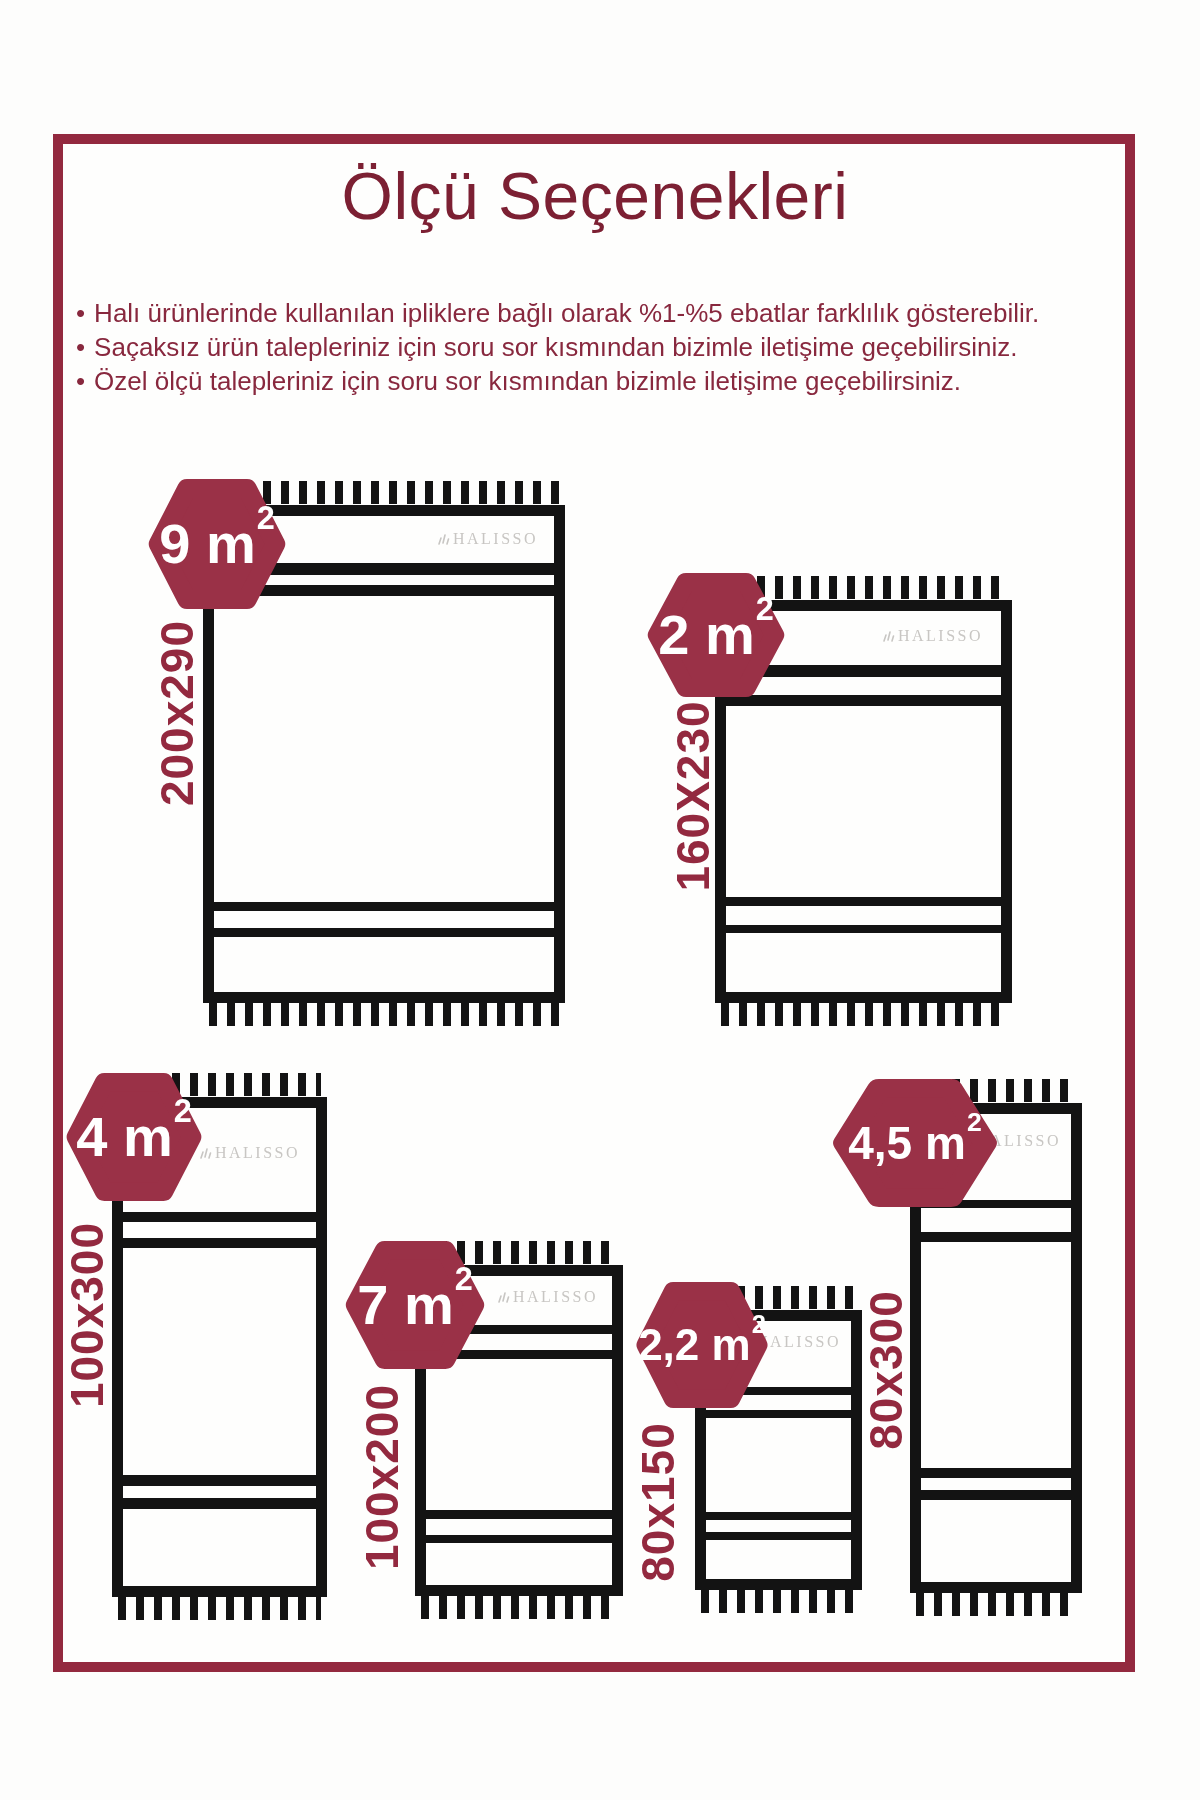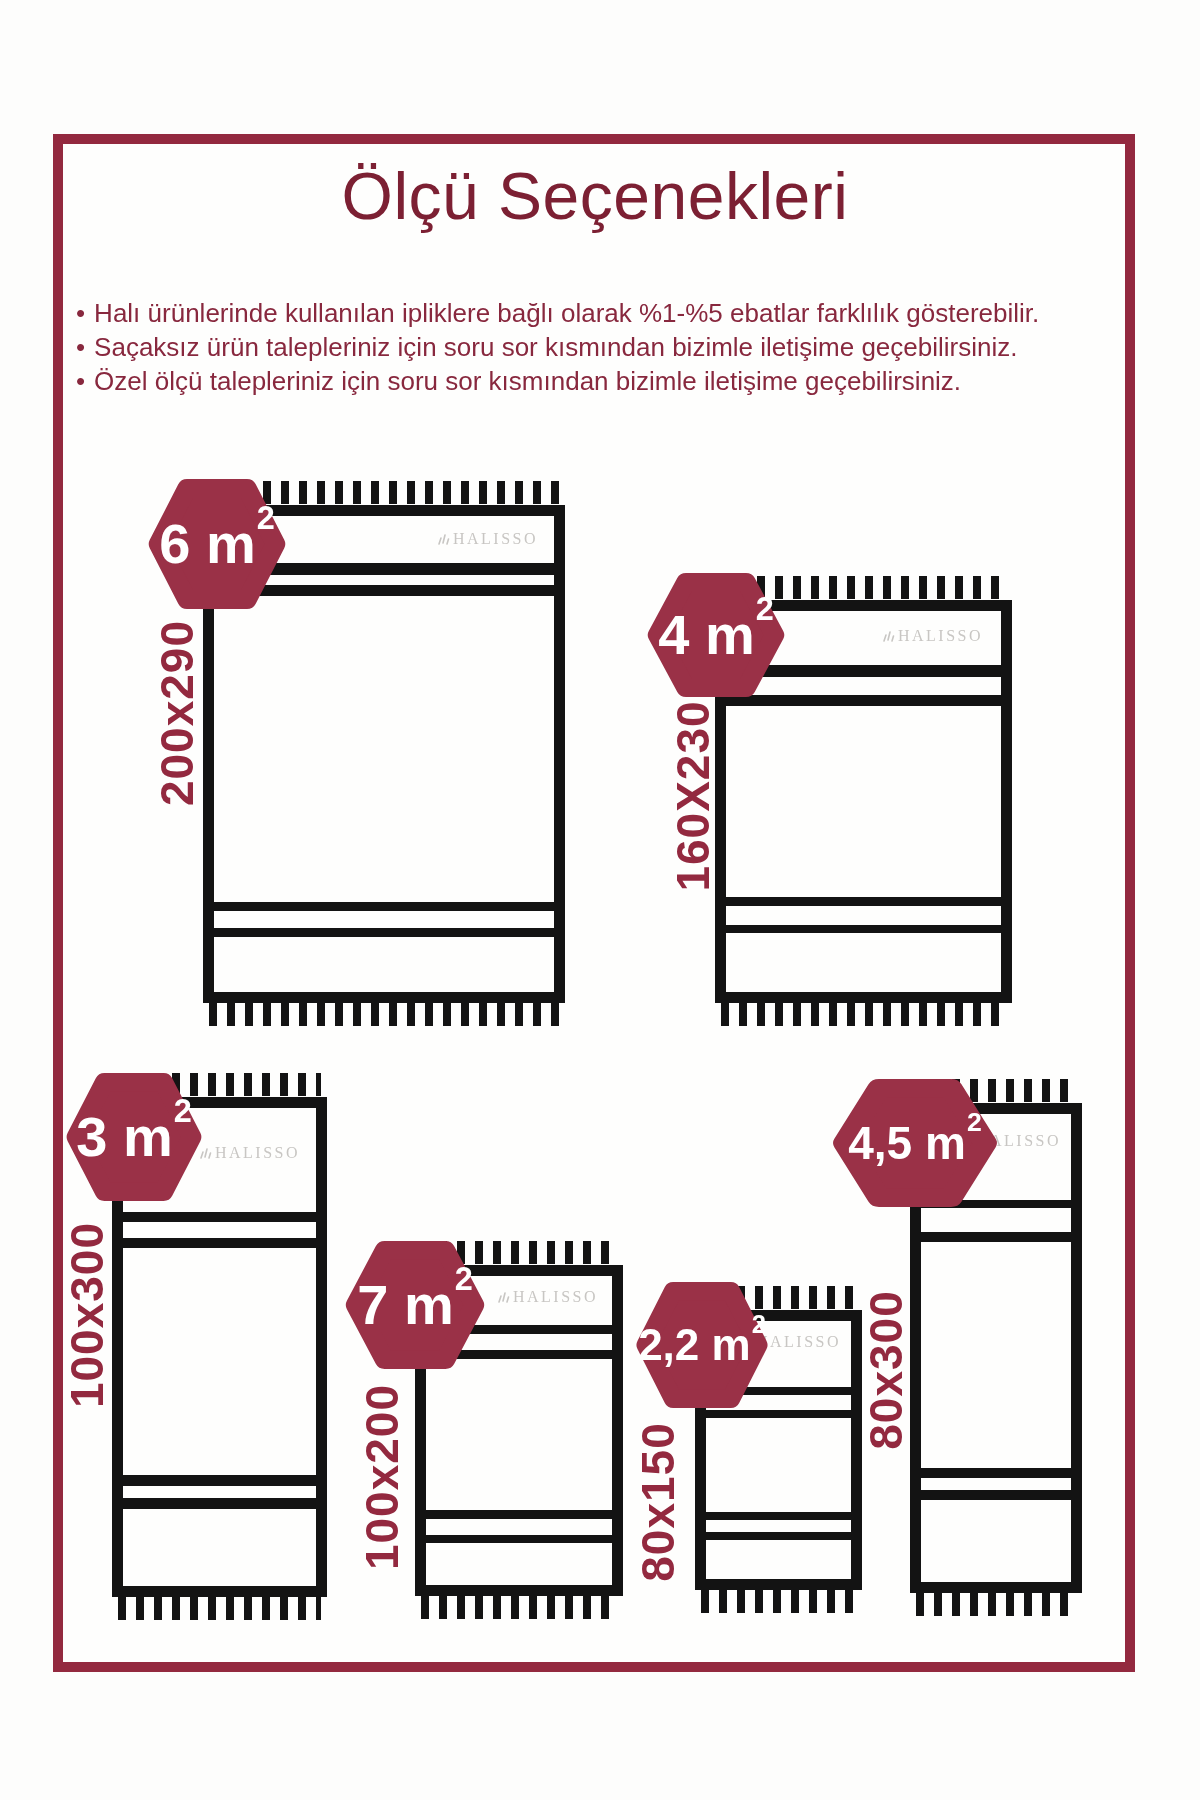--- a/index.html
+++ b/index.html
@@ -145,21 +145,21 @@
       <div class="stripe" style="top:47px;height:12px;"></div>
       <div class="stripe" style="top:69px;height:11px;"></div>
       <div class="stripe" style="top:386px;height:9px;"></div>
       <div class="stripe" style="top:412px;height:9px;"></div>
     </div>
     <div class="fringe" style="left:209px;top:1003px;width:350px;"></div>
     <div class="badge" style="left:142px;top:474px;width:150px;height:140px;font-size:56px;">
       <svg class="hex" viewBox="0 0 100 96" preserveAspectRatio="none">
           <polygon points="30,10 70,10 89,48 70,86 30,86 11,48"></polygon>
         </svg>
-      <span class="badge-text"><span>6 m</span><sup>2</sup></span>
+      <span class="badge-text"><span>9 m</span><sup>2</sup></span>
     </div>
     <div class="dim" style="left:27px;top:688px;">200x290</div>
   </div>
 
   <div>
     <div class="fringe" style="left:721px;top:576px;width:285px;"></div>
     <div class="rug-body" style="left:715px;top:600px;width:297px;height:403px;">
       <div class="wm" style="top:16px;right:18px;">
         <svg class="wm-icon-svg" width="16" height="13" viewBox="0 0 16 13">
             <path d="M3 11 L5 5 M7 10 L9 2 M11 11 L12.5 6" stroke="#c8c6c3" stroke-width="1.6" fill="none" stroke-linecap="round"></path>
@@ -169,21 +169,21 @@
       <div class="stripe" style="top:54px;height:12px;"></div>
       <div class="stripe" style="top:84px;height:11px;"></div>
       <div class="stripe" style="top:286px;height:9px;"></div>
       <div class="stripe" style="top:314px;height:8px;"></div>
     </div>
     <div class="fringe" style="left:721px;top:1003px;width:285px;"></div>
     <div class="badge" style="left:641px;top:568px;width:150px;height:134px;font-size:56px;">
       <svg class="hex" viewBox="0 0 100 96" preserveAspectRatio="none">
           <polygon points="30,10 70,10 89,48 70,86 30,86 11,48"></polygon>
         </svg>
-      <span class="badge-text"><span>4 m</span><sup>2</sup></span>
+      <span class="badge-text"><span>2 m</span><sup>2</sup></span>
     </div>
     <div class="dim" style="left:543px;top:771px;">160X230</div>
   </div>
 
   <div>
     <div class="fringe" style="left:118px;top:1073px;width:203px;"></div>
     <div class="rug-body" style="left:112px;top:1097px;width:215px;height:500px;">
       <div class="wm" style="top:36px;right:16px;">
         <svg class="wm-icon-svg" width="16" height="13" viewBox="0 0 16 13">
             <path d="M3 11 L5 5 M7 10 L9 2 M11 11 L12.5 6" stroke="#c8c6c3" stroke-width="1.6" fill="none" stroke-linecap="round"></path>
@@ -193,21 +193,21 @@
       <div class="stripe" style="top:104px;height:10px;"></div>
       <div class="stripe" style="top:130px;height:10px;"></div>
       <div class="stripe" style="top:367px;height:11px;"></div>
       <div class="stripe" style="top:390px;height:11px;"></div>
     </div>
     <div class="fringe" style="left:118px;top:1597px;width:203px;"></div>
     <div class="badge" style="left:60px;top:1068px;width:148px;height:138px;font-size:56px;">
       <svg class="hex" viewBox="0 0 100 96" preserveAspectRatio="none">
           <polygon points="30,10 70,10 89,48 70,86 30,86 11,48"></polygon>
         </svg>
-      <span class="badge-text"><span>3 m</span><sup>2</sup></span>
+      <span class="badge-text"><span>4 m</span><sup>2</sup></span>
     </div>
     <div class="dim" style="left:-63px;top:1290px;">100x300</div>
   </div>
 
   <div>
     <div class="fringe" style="left:421px;top:1241px;width:196px;"></div>
     <div class="rug-body" style="left:415px;top:1265px;width:208px;height:331px;">
       <div class="wm" style="top:12px;right:14px;">
         <svg class="wm-icon-svg" width="16" height="13" viewBox="0 0 16 13">
             <path d="M3 11 L5 5 M7 10 L9 2 M11 11 L12.5 6" stroke="#c8c6c3" stroke-width="1.6" fill="none" stroke-linecap="round"></path>

